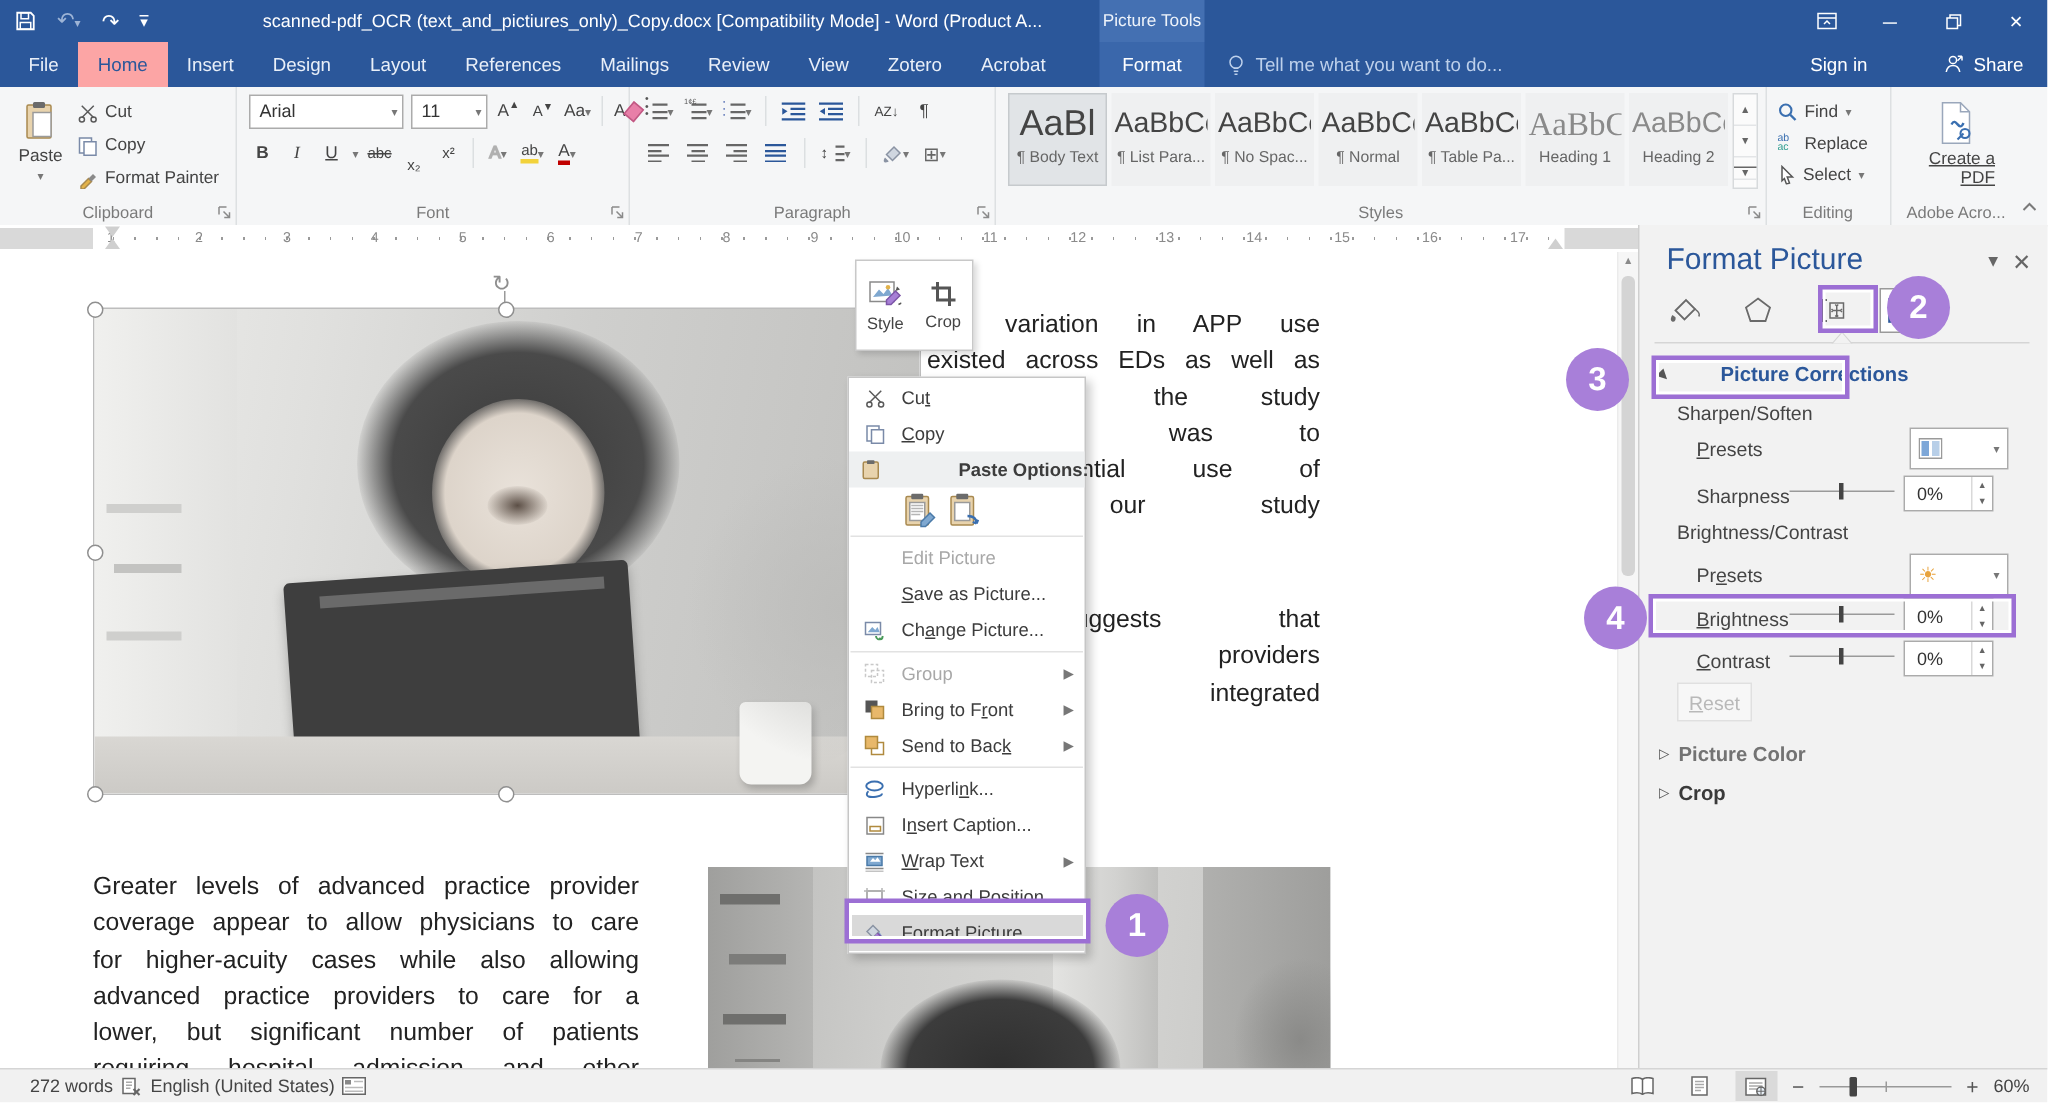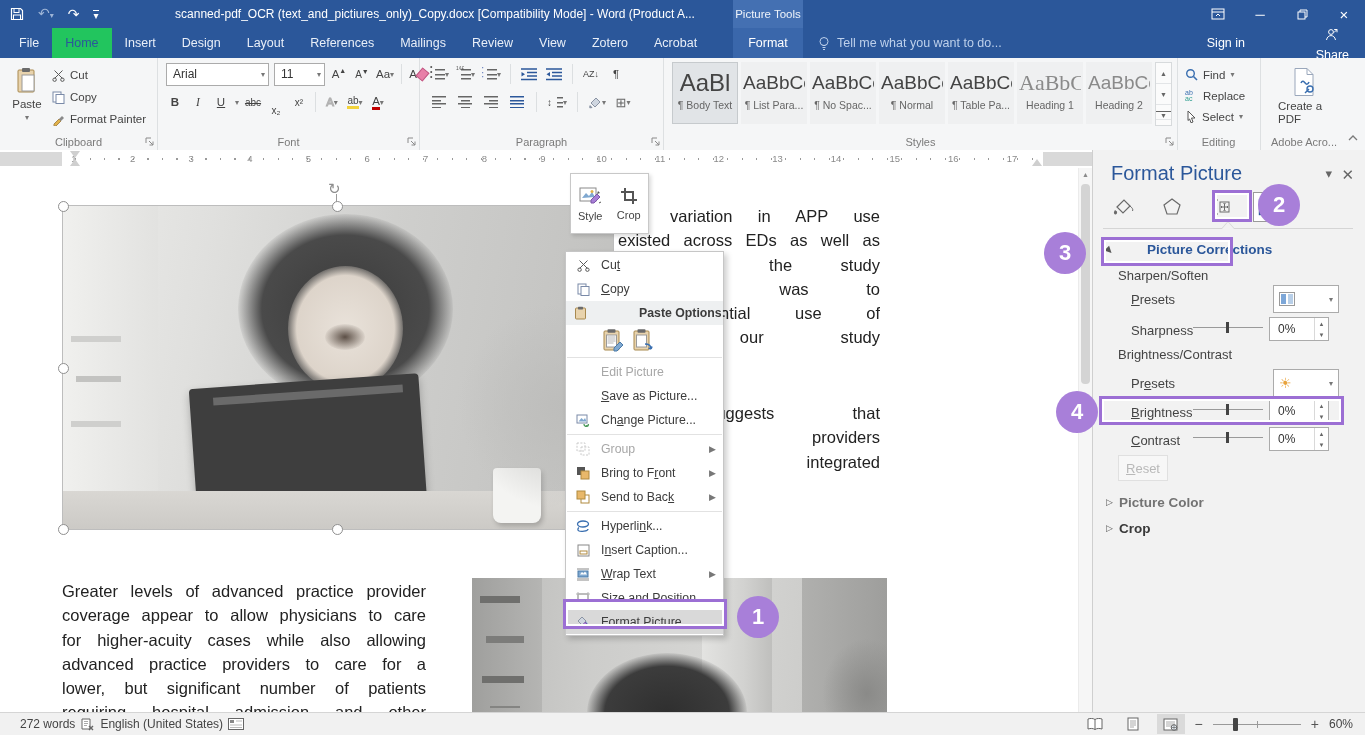--- a/index.html
+++ b/index.html
@@ -17,27 +17,27 @@
              text-align:center;font-size:12px;color:#fff;white-space:nowrap;overflow:hidden;}
   .ctx-badge{position:absolute;left:733px;top:0;width:70px;height:28px;background:#4470b2;
              font-size:11.5px;color:#eef3fa;text-align:center;line-height:28px;}
   .winbtns{position:absolute;right:0;top:0;height:28px;display:flex;}
   .winbtn{width:42px;height:28px;display:flex;align-items:center;justify-content:center;color:#fff;font-size:13px;}
 
   
   .tabsbar{position:absolute;top:28px;left:0;width:1365px;height:30px;background:#2b579a;}
   .tabs{position:absolute;left:6px;top:0;display:flex;height:30px;}
   .tab{padding:0 13px;line-height:30px;font-size:12.5px;color:#e9eff8;}
-  .tab.active{background:#22c55e;color:#2b579a;text-align:center;}
+  .tab.active{background:#fca5a5;color:#2b579a;text-align:center;}
   .ctx-tab{position:absolute;left:733px;top:0;width:70px;height:30px;background:#3a67ab;
            text-align:center;line-height:30px;font-size:12.5px;color:#fff;}
   .tellme{position:absolute;left:818px;top:0;height:30px;display:flex;align-items:center;gap:7px;
           color:#bdd0eb;font-size:12.5px;}
   .signin{position:absolute;right:120px;top:0;line-height:30px;color:#fff;font-size:12.5px;}
-  .share{position:absolute;right:16px;top:0;height:30px;display:flex;align-items:center;gap:6px;color:#fff;font-size:12.5px;flex-direction:column;}
+  .share{position:absolute;right:16px;top:0;height:30px;display:flex;align-items:center;gap:6px;color:#fff;font-size:12.5px;}
 
   
   .ribbon{position:absolute;top:58px;left:0;width:1365px;height:92px;background:#f5f6f7;
           border-bottom:1px solid #d4d4d4;font-size:11.5px;color:#444;}
   .rgroup{position:absolute;top:0;height:92px;border-right:1px solid #dde0e2;}
   .rlabel{position:absolute;bottom:2px;left:0;right:0;text-align:center;color:#7a7a7a;font-size:11px;}
   .launcher{position:absolute;right:2px;bottom:3px;width:10px;height:10px;color:#8a8a8a;}
   .bigbtn{display:flex;flex-direction:column;align-items:center;justify-content:flex-start;gap:3px;padding-top:7px;}
   .smallrow{display:flex;align-items:center;gap:5px;height:22px;}
   .combo{background:#fff;border:1px solid #ababab;height:21px;display:flex;align-items:center;
@@ -486,21 +486,21 @@
     <div class="abs bigbtn" style="left:16px;top:2px;width:54px;">
       <span>
           <svg width="26" height="30" viewBox="0 0 26 30">
             <path d="M4 1.5h12l6 6v21H4z" fill="#fff" stroke="#9aa7bb"></path>
             <path d="M16 1.5v6h6" fill="none" stroke="#9aa7bb"></path>
             <path d="M10 16c3-6 5 6 8-1" fill="none" stroke="#3a6fb0" stroke-width="1.6"></path>
             <circle cx="19" cy="22" r="3" fill="none" stroke="#3a6fb0" stroke-width="1.4"></circle>
             <path d="M14 26l4-4" stroke="#3a6fb0" stroke-width="1.4"></path>
           </svg>
         </span>
-      <span style="text-align:left;width:52px;line-height:13px;">Create a PDF</span>
+      <span style="text-align:right;width:52px;line-height:13px;text-decoration:underline;">Create a PDF</span>
     </div>
     <div class="rlabel">Adobe Acro...</div>
   </div>
 
   <span class="abs" style="left:1348px;top:76px;color:#7a7a7a;">
     <svg width="10" height="7" viewBox="0 0 10 7">
         <path d="M1 6l4-4 4 4" fill="none" stroke="#7a7a7a" stroke-width="1.3"></path>
       </svg>
   </span>
 </div>

